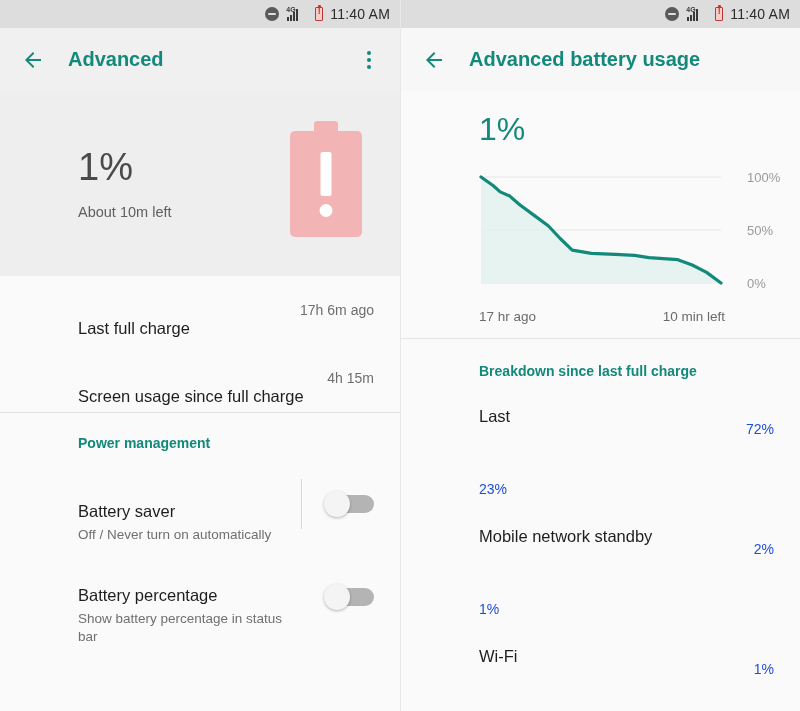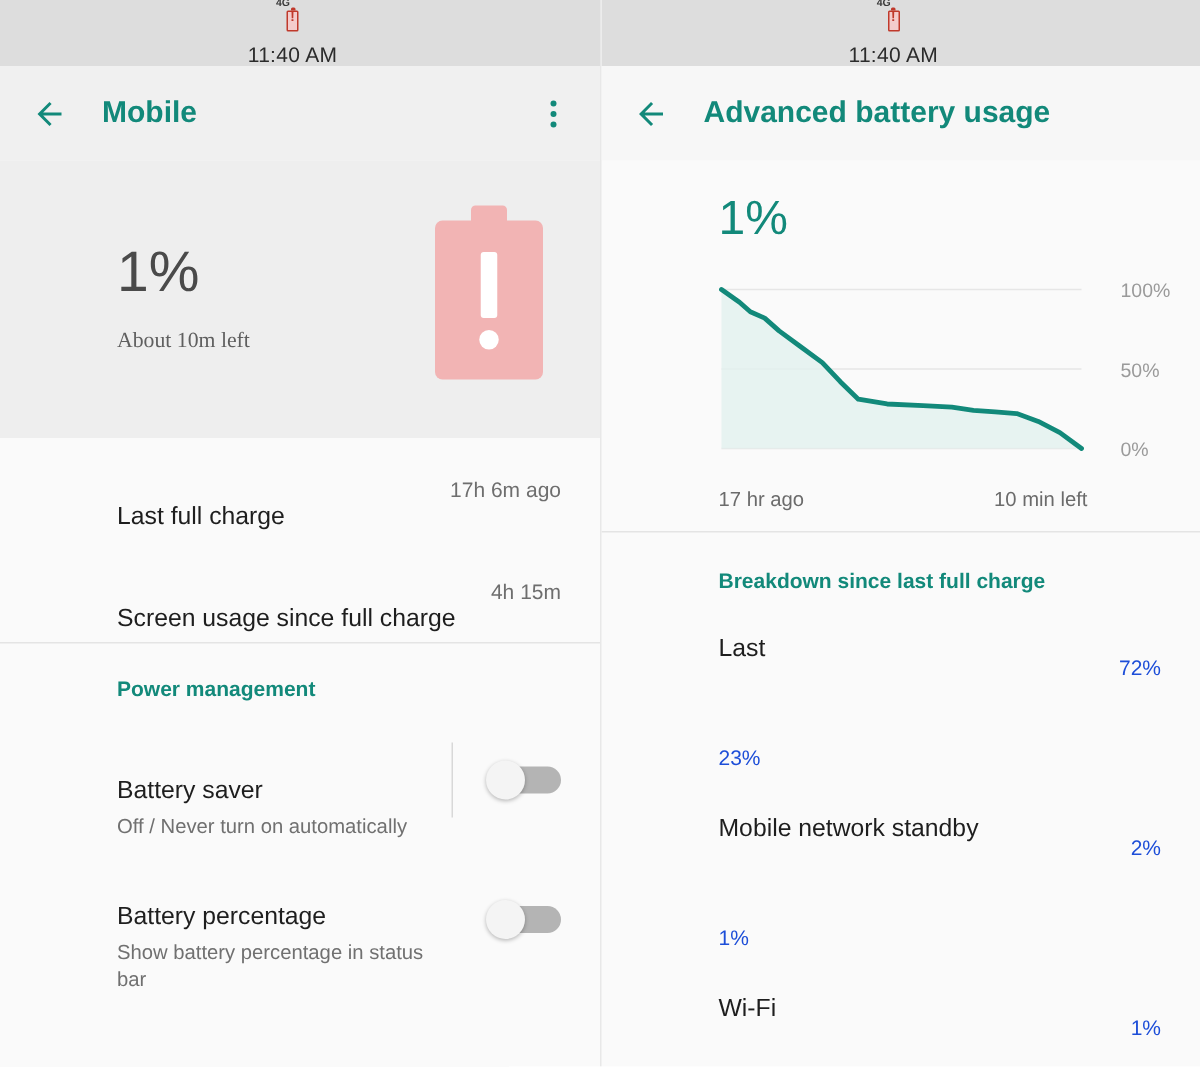--- a/index.html
+++ b/index.html
@@ -9,23 +9,23 @@
     background: #ffffff;
     overflow: hidden;
   }
   .screens { display: flex; width: 800px; height: 711px; }
   .panel { width: 400px; height: 711px; position: relative; overflow: hidden; }
   .panel-left  { background: #fafafa; }
   .panel-right { background: #fafafa; border-left: 1px solid #e8e8e8; }
 
   
   .statusbar {
-    height: 44px; background: #dddddd;
+    height: 28px; background: #dddddd;
     display: flex; align-items: center; justify-content: flex-end;
-    padding-right: 10px; gap: 7px; flex-direction: column;
+    padding-right: 10px; gap: 7px;
   }
   .sb-icon { display: flex; align-items: center; }
   .dnd-icon {
     width: 14px; height: 14px; border-radius: 50%;
     background: #5a5a5a; position: relative;
   }
   .dnd-icon::after {
     content: ""; position: absolute; left: 3px; top: 6px;
     width: 8px; height: 2px; background: #dddddd; border-radius: 1px;
   }
@@ -78,21 +78,21 @@
   .overflow-menu i { width: 4px; height: 4px; border-radius: 50%; background: #12897a; display: block; }
 
   
   .hero {
     background: #eeeeee; height: 185px;
     display: flex; align-items: center; padding: 0 28px 0 78px;
     position: relative;
   }
   .hero-text { flex: 1; }
   .hero-pct { font-size: 38px; color: #4a4a4a; line-height: 1; }
-  .hero-sub { font-size: 14.5px; color: #5f5f5f; margin-top: 18px; font-family: Liberation Serif, serif; }
+  .hero-sub { font-size: 14.5px; color: #5f5f5f; margin-top: 18px; }
   .big-battery {
     width: 72px; height: 106px; background: #f2b4b4;
     border-radius: 5px; position: relative; margin-right: 10px;
   }
   .big-battery::before {
     content: ""; position: absolute; top: -10px; left: 24px;
     width: 24px; height: 11px; background: #f2b4b4; border-radius: 3px 3px 0 0;
   }
   .bang-bar {
     position: absolute; left: 50%; transform: translateX(-50%); top: 21px;
@@ -185,21 +185,21 @@
         </span>
       <span class="clock">11:40 AM</span>
     </div>
 
     <div class="appbar">
       <span class="back-arrow">
         <svg width="24" height="24" viewBox="0 0 24 24">
             <path d="M20 11H7.8l5.6-5.6L12 4l-8 8 8 8 1.4-1.4L7.8 13H20z" fill="#12897a"></path>
           </svg>
       </span>
-      <span class="appbar-title">Mobile</span>
+      <span class="appbar-title">Advanced</span>
       <span class="overflow-menu">
           <i></i>
           <i></i>
           <i></i>
         </span>
     </div>
 
     <div class="hero">
       <div class="hero-text">
         <div class="hero-pct">1%</div>

